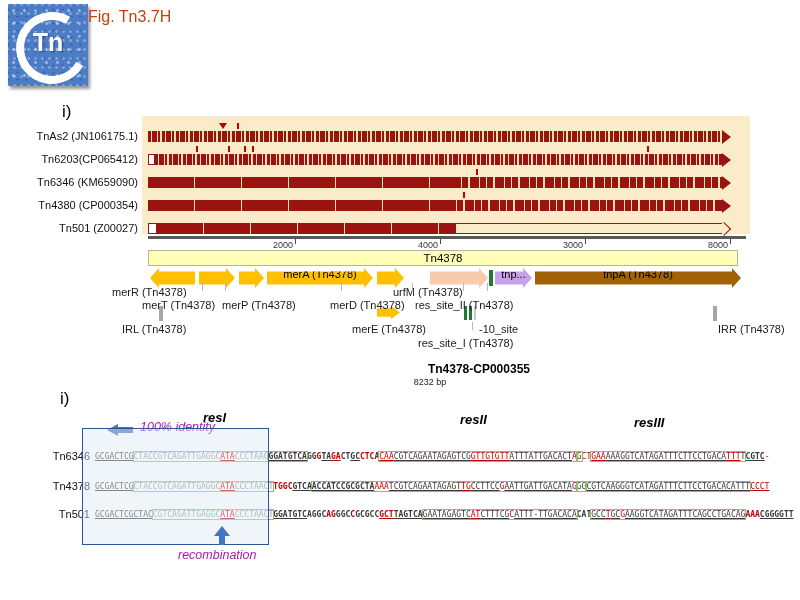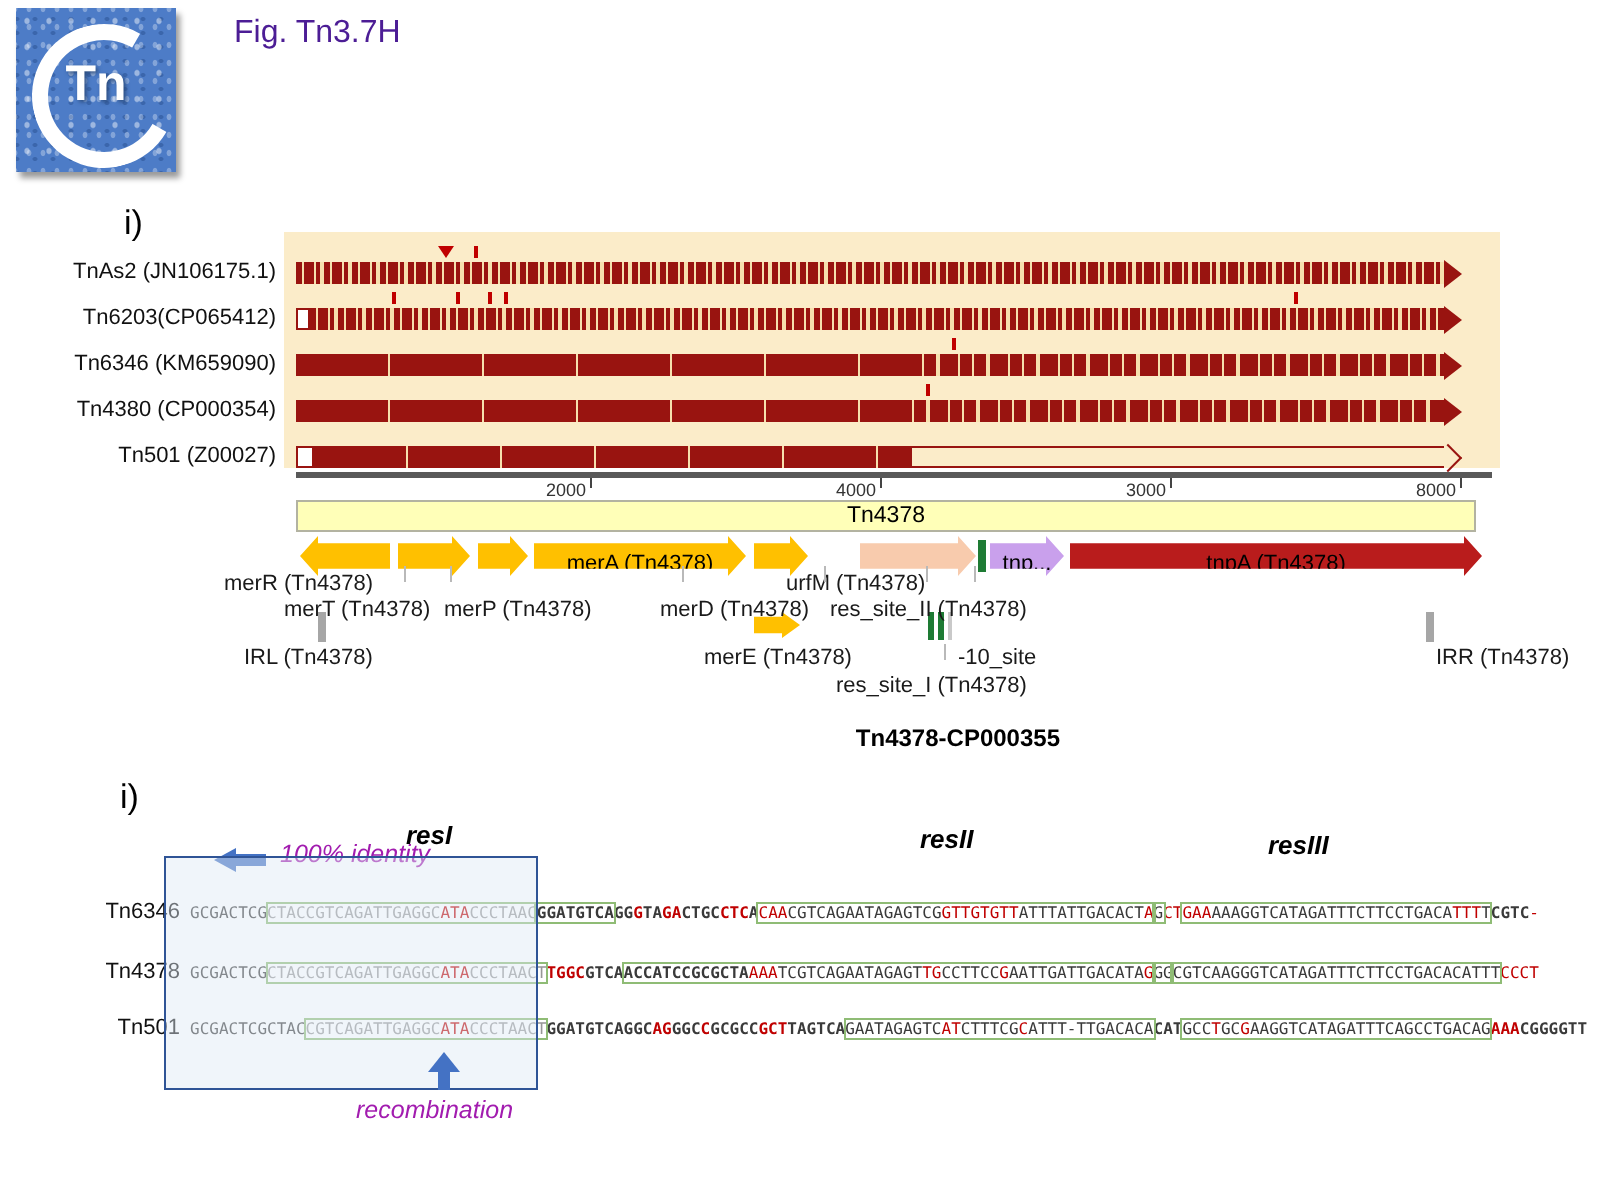--- a/index.html
+++ b/index.html
@@ -13,21 +13,21 @@
                          radial-gradient(rgba(255,255,255,.30) 1px,transparent 1.4px),
                          radial-gradient(rgba(25,60,120,.35) 1px,transparent 1.5px);
         background-size:11px 13px,7px 9px,9px 7px;
         background-position:0 0,3px 5px,5px 2px;
         box-shadow:2px 3px 3px #9a9a9a;}
   .logo-ring{position:absolute;left:8px;top:8px;width:56px;height:56px;border-radius:50%;
         border:8px solid #fff;border-right-color:transparent;transform:rotate(-15deg);}
   .logo-tn{position:absolute;left:0;top:24px;width:100%;text-align:center;color:#fff;
         font-size:25px;font-weight:bold;text-shadow:1px 1px 2px #2a4a7a;}
 
-  .fig-label{position:absolute;left:117px;top:8px;font-size:16px;color:#4c1d95;}
+  .fig-label{position:absolute;left:88px;top:8px;font-size:16px;color:#c2410c;}
   .title-box{position:absolute;left:100px;top:40px;width:656px;height:56px;
         border:2px solid #2f5496;display:flex;align-items:center;justify-content:center;
         text-align:center;font-size:17px;color:#17365d;padding:0 18px;box-sizing:border-box;}
   .i-label{position:absolute;font-size:17px;color:#000;}
 
   
   .panel{position:absolute;left:142px;top:116px;width:608px;height:118px;background:#fbecc9;}
   .track-label{position:absolute;left:0;width:138px;text-align:right;font-size:11px;color:#111;}
   .track-bar{position:absolute;left:148px;height:11px;display:flex;}
   .seg{height:11px;}
@@ -49,21 +49,21 @@
 
   
   .ruler-bar{position:absolute;left:148px;top:236px;width:598px;height:3px;background:#595959;}
   .ruler-num{position:absolute;top:240px;font-size:9px;color:#333;transform:translateX(-100%);}
   .ruler-tick{position:absolute;top:239px;width:1px;height:5px;background:#444;}
 
   
   .tn-bar{position:absolute;left:148px;top:250px;width:590px;height:16px;background:#ffffb8;
       border:1px solid #b3b3a1;box-sizing:border-box;text-align:center;font-size:11.5px;
       line-height:14px;color:#000;}
-  .gene{position:absolute;top:268px;height:20px;display:flex;align-items:flex-end;
+  .gene{position:absolute;top:268px;height:20px;display:flex;align-items:flex-start;
       justify-content:center;font-size:11px;color:#000;white-space:nowrap;}
   .gene.right{clip-path:polygon(0 18%,calc(100% - 9px) 18%,calc(100% - 9px) 0,100% 50%,
       calc(100% - 9px) 100%,calc(100% - 9px) 82%,0 82%);}
   .gene.left{clip-path:polygon(100% 18%,9px 18%,9px 0,0 50%,9px 100%,9px 82%,100% 82%);}
   .gene.block{clip-path:none;}
   .feat-label{position:absolute;font-size:11px;color:#1a1a1a;white-space:nowrap;}
   .leader{position:absolute;width:1px;height:8px;background:#b9b9b9;}
   .footer-title{position:absolute;left:330px;top:362px;width:200px;text-align:right;
       font-size:12px;font-weight:bold;color:#000;}
   .footer-sub{position:absolute;left:330px;top:377px;width:200px;text-align:center;
@@ -74,21 +74,21 @@
   .note{position:absolute;font-size:12.5px;font-style:italic;color:#a21caf;}
   .arrow-left-tri{position:absolute;left:107px;top:424px;width:0;height:0;
       border-right:11px solid #4472c4;border-top:6px solid transparent;border-bottom:6px solid transparent;}
   .arrow-left-stem{position:absolute;left:118px;top:427px;width:15px;height:6px;background:#4472c4;}
   .blue-box{position:absolute;left:82px;top:428px;width:185px;height:115px;
       border:1.5px solid #2f5496;background:rgba(222,232,245,0.45);pointer-events:none;}
   .seq-name{position:absolute;left:30px;width:60px;text-align:right;font-size:11px;color:#111;}
   .seq{position:absolute;left:95px;font-family:"DejaVu Sans Mono",monospace;font-size:8px;
       letter-spacing:0;white-space:nowrap;}
   .tk-d{color:#3a3a3a}.tk-g{color:#979797}.tk-r{color:#c00000}
-  .tk-u{}.tk-b{font-weight:bold}
+  .tk-u{text-decoration:underline}.tk-b{font-weight:bold}
   .gbox{outline:1px solid #8fbc75;}
   .arrow-up-tri{position:absolute;left:214px;top:526px;width:0;height:0;
       border-left:8px solid transparent;border-right:8px solid transparent;
       border-bottom:10px solid #4472c4;}
   .arrow-up-stem{position:absolute;left:219px;top:536px;width:6px;height:9px;background:#4472c4;}
 </style>
 </head>
 <body>
 
 <div id="stage">
@@ -166,21 +166,21 @@
       <div class="gene right" style="left: 239px; width: 25px; background: rgb(255, 192, 0);"></div>
       <div class="gene right" style="left: 267px; width: 106px; background: rgb(255, 192, 0);">
         <span>merA (Tn4378)</span>
       </div>
       <div class="gene right" style="left: 377px; width: 27px; background: rgb(255, 192, 0);"></div>
       <div class="gene right" style="left: 430px; width: 58px; background: rgb(248, 203, 173);"></div>
       <div class="gene block" style="left: 489px; width: 4px; background: rgb(30, 123, 52); height: 16px; top: 270px;"></div>
       <div class="gene right" style="left: 495px; width: 37px; background: rgb(201, 160, 236);">
         <span>tnp...</span>
       </div>
-      <div class="gene right" style="left: 535px; width: 206px; background: #b91c1c;">
+      <div class="gene right" style="left: 535px; width: 206px; background: #a16207;">
         <span>tnpA (Tn4378)</span>
       </div>
       <div class="gene block" style="left: 159px; width: 4px; top: 306px; height: 15px; background: rgb(166, 166, 166);"></div>
       <div class="gene right" style="left: 377px; width: 23px; top: 306px; height: 13px; background: rgb(255, 192, 0);"></div>
       <div class="gene block" style="left: 464px; width: 3px; top: 306px; height: 14px; background: rgb(30, 123, 52);"></div>
       <div class="gene block" style="left: 469px; width: 3px; top: 306px; height: 14px; background: rgb(30, 123, 52);"></div>
       <div class="gene block" style="left: 474px; width: 2px; top: 306px; height: 14px; background: rgb(201, 201, 201);"></div>
       <div class="gene block" style="left: 713px; width: 4px; top: 306px; height: 15px; background: rgb(166, 166, 166);"></div>
     </div>
   <div id="feat-labels">
@@ -197,20 +197,21 @@
       <div class="feat-label" style="left: 418px; top: 337px;">res_site_I (Tn4378)</div>
       <div class="leader" style="left: 202px; top: 283px;"></div>
       <div class="leader" style="left: 225px; top: 283px;"></div>
       <div class="leader" style="left: 341px; top: 283px;"></div>
       <div class="leader" style="left: 412px; top: 283px;"></div>
       <div class="leader" style="left: 463px; top: 283px;"></div>
       <div class="leader" style="left: 487px; top: 283px;"></div>
       <div class="leader" style="left: 472px; top: 322px;"></div>
     </div>
   <div class="footer-title">Tn4378-CP000355</div>
+  <div class="footer-sub">8232 bp</div>
 
   <div class="arrow-left-tri"></div>
   <div class="arrow-left-stem"></div>
   <div class="note" style="left:140px;top:420px;">100% identity</div>
 
   <div class="res-label" style="left:203px;top:410px;">resI</div>
   <div class="res-label" style="left:460px;top:412px;">resII</div>
   <div class="res-label" style="left:634px;top:415px;">resIII</div>
 
   <div id="seq-rows">

